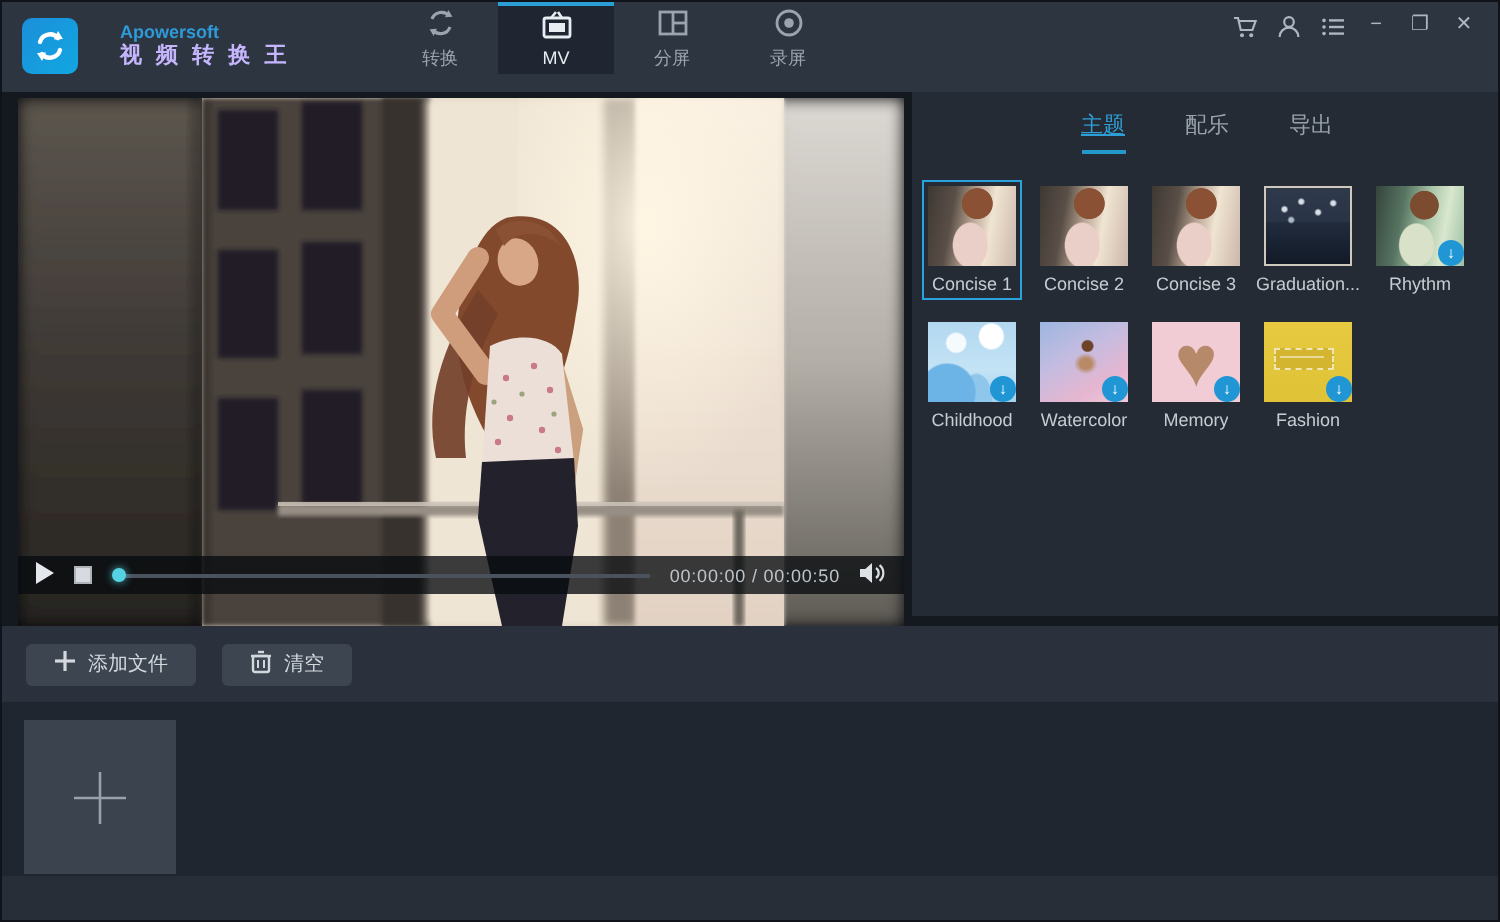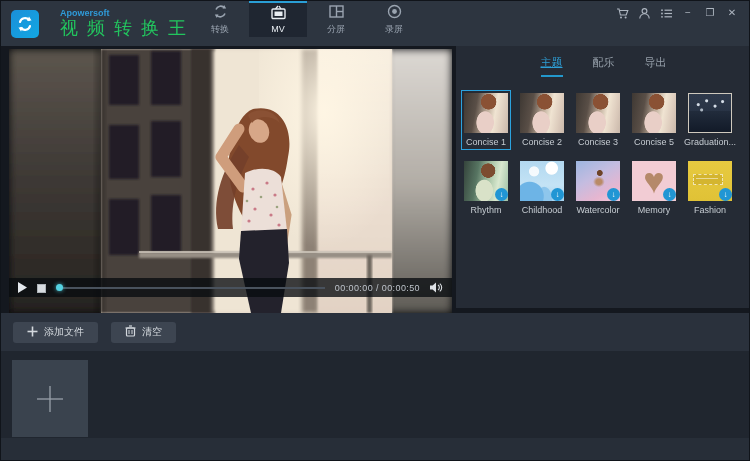--- a/index.html
+++ b/index.html
@@ -6,21 +6,21 @@
   html,body { background:#000; }
   body { font-family:"Liberation Sans","DejaVu Sans",sans-serif; }
   .window { position:relative; width:750px; height:461px; background:#14181f; overflow:hidden; border:1px solid #10141a; }
 
   
   .titlebar { position:absolute; top:0; left:0; right:0; height:45px; background:#2d3540; }
   .logo-area { position:absolute; left:10px; top:8px; display:flex; align-items:center; gap:21px; }
   .logo-box { width:28px; height:28px; border-radius:5px; background:linear-gradient(135deg,#1b8fd9,#12a7e2); display:flex; align-items:center; justify-content:center; }
   .brand-col { display:flex; flex-direction:column; line-height:1.1; }
   .brand { color:#2f9ad8; font-size:9px; font-weight:bold; }
-  .app-name { color:#22c55e; font-size:18px; font-weight:normal; letter-spacing:2px; }
+  .app-name { color:#c4b5fd; font-size:11px; font-weight:bold; letter-spacing:2px; }
 
   .tb-tabs { position:absolute; left:190px; top:0; height:45px; display:flex; }
   .tb-tab { width:58px; height:36px; display:flex; flex-direction:column; align-items:center; justify-content:center; gap:3px; color:#9aa4b0; font-size:9px; cursor:default; }
   .tb-tab svg { display:block; }
   .tb-tab.active { background:#1f2631; color:#e8edf2; box-shadow:inset 0 2px 0 #2a9fd6; }
 
   .win-controls { position:absolute; right:10px; top:5px; display:flex; align-items:center; gap:8px; color:#aeb6c0; }
   .wc { width:14px; height:14px; display:flex; align-items:center; justify-content:center; font-size:10px; line-height:1; }
 
   
@@ -314,26 +314,20 @@
     </div>
 
     <div class="tile">
       <div class="thumb photo">
         
       </div>
       <div class="tile-label">Concise 3</div>
     </div>
 
 
-    <div class="tile">
-      <div class="thumb photo">
-        
-      </div>
-      <div class="tile-label">Concise 5</div>
-    </div>
 
     <div class="tile">
       <div class="thumb graduation">
         
       </div>
       <div class="tile-label">Graduation...</div>
     </div>
 
     <div class="tile">
       <div class="thumb rhythm">

